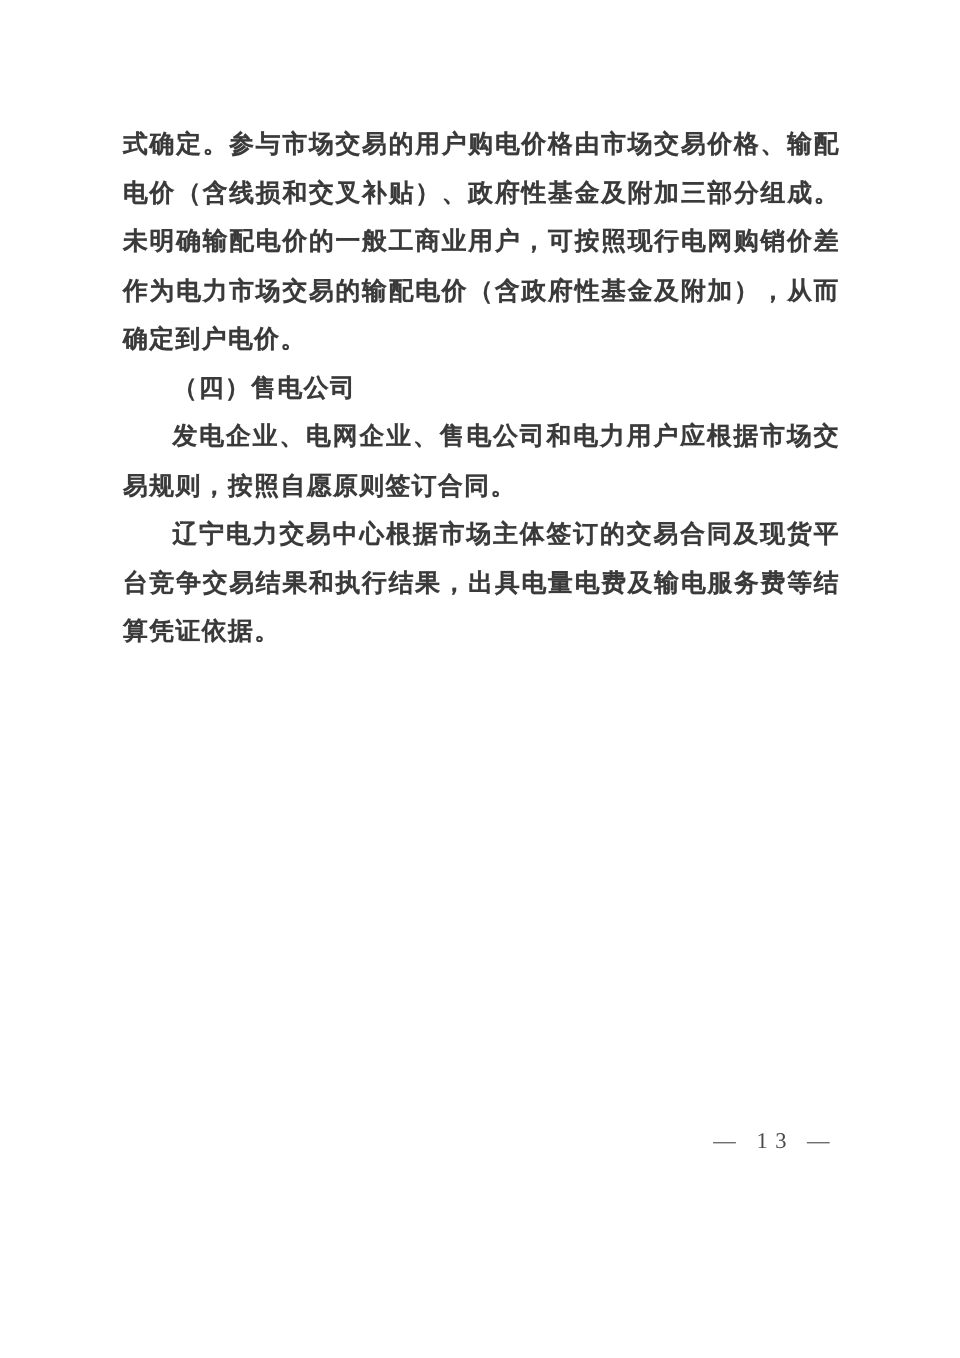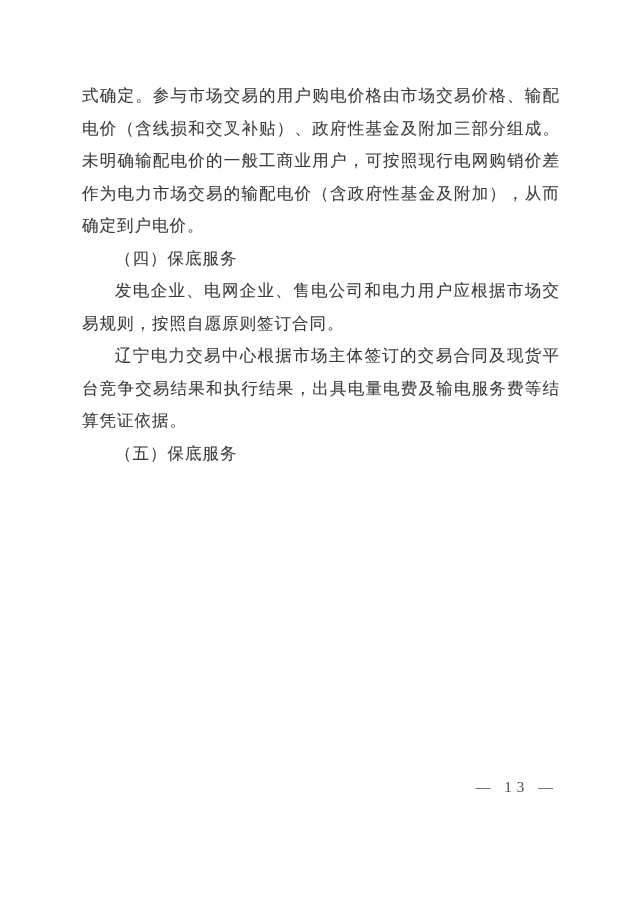--- a/index.html
+++ b/index.html
@@ -24,41 +24,40 @@
   .par {
     margin: 0;
     padding: 0;
     font-size: 16.5px;
     line-height: 32.5px;
     letter-spacing: 1px;
     color: #3a3a3a;
     text-align: justify;
     text-justify: inter-ideograph;
     text-indent: 2em;
-    font-weight: 400;
+    font-weight: 700;
     -webkit-text-stroke: 0.2px rgba(60,60,60,0.4);
   }
   .par.no-indent {
     text-indent: 0;
   }
   .footer {
     position: absolute;
-    top: 779px;
+    top: 753px;
     right: 82px;
     font-size: 15px;
     letter-spacing: 5px;
     color: #4a4a4a;
     font-family: "Liberation Serif", "DejaVu Serif", serif;
   }
 </style>
 </head>
 <body>
 
 <div class="page">
   <div class="content">
     <p class="par no-indent">式确定。参与市场交易的用户购电价格由市场交易价格、输配电价（含线损和交叉补贴）、政府性基金及附加三部分组成。未明确输配电价的一般工商业用户，可按照现行电网购销价差作为电力市场交易的输配电价（含政府性基金及附加），从而确定到户电价。</p>
-    <p class="par">（四）保底服务</p>
+    <p class="par">（四）售电公司</p>
     <p class="par">发电企业、电网企业、售电公司和电力用户应根据市场交易规则，按照自愿原则签订合同。</p>
     <p class="par">辽宁电力交易中心根据市场主体签订的交易合同及现货平台竞争交易结果和执行结果，出具电量电费及输电服务费等结算凭证依据。</p>
-    <p class="par">（五）保底服务</p>
   </div>
   <div class="footer">— 13 —</div>
 </div>
 
 </body></html>

